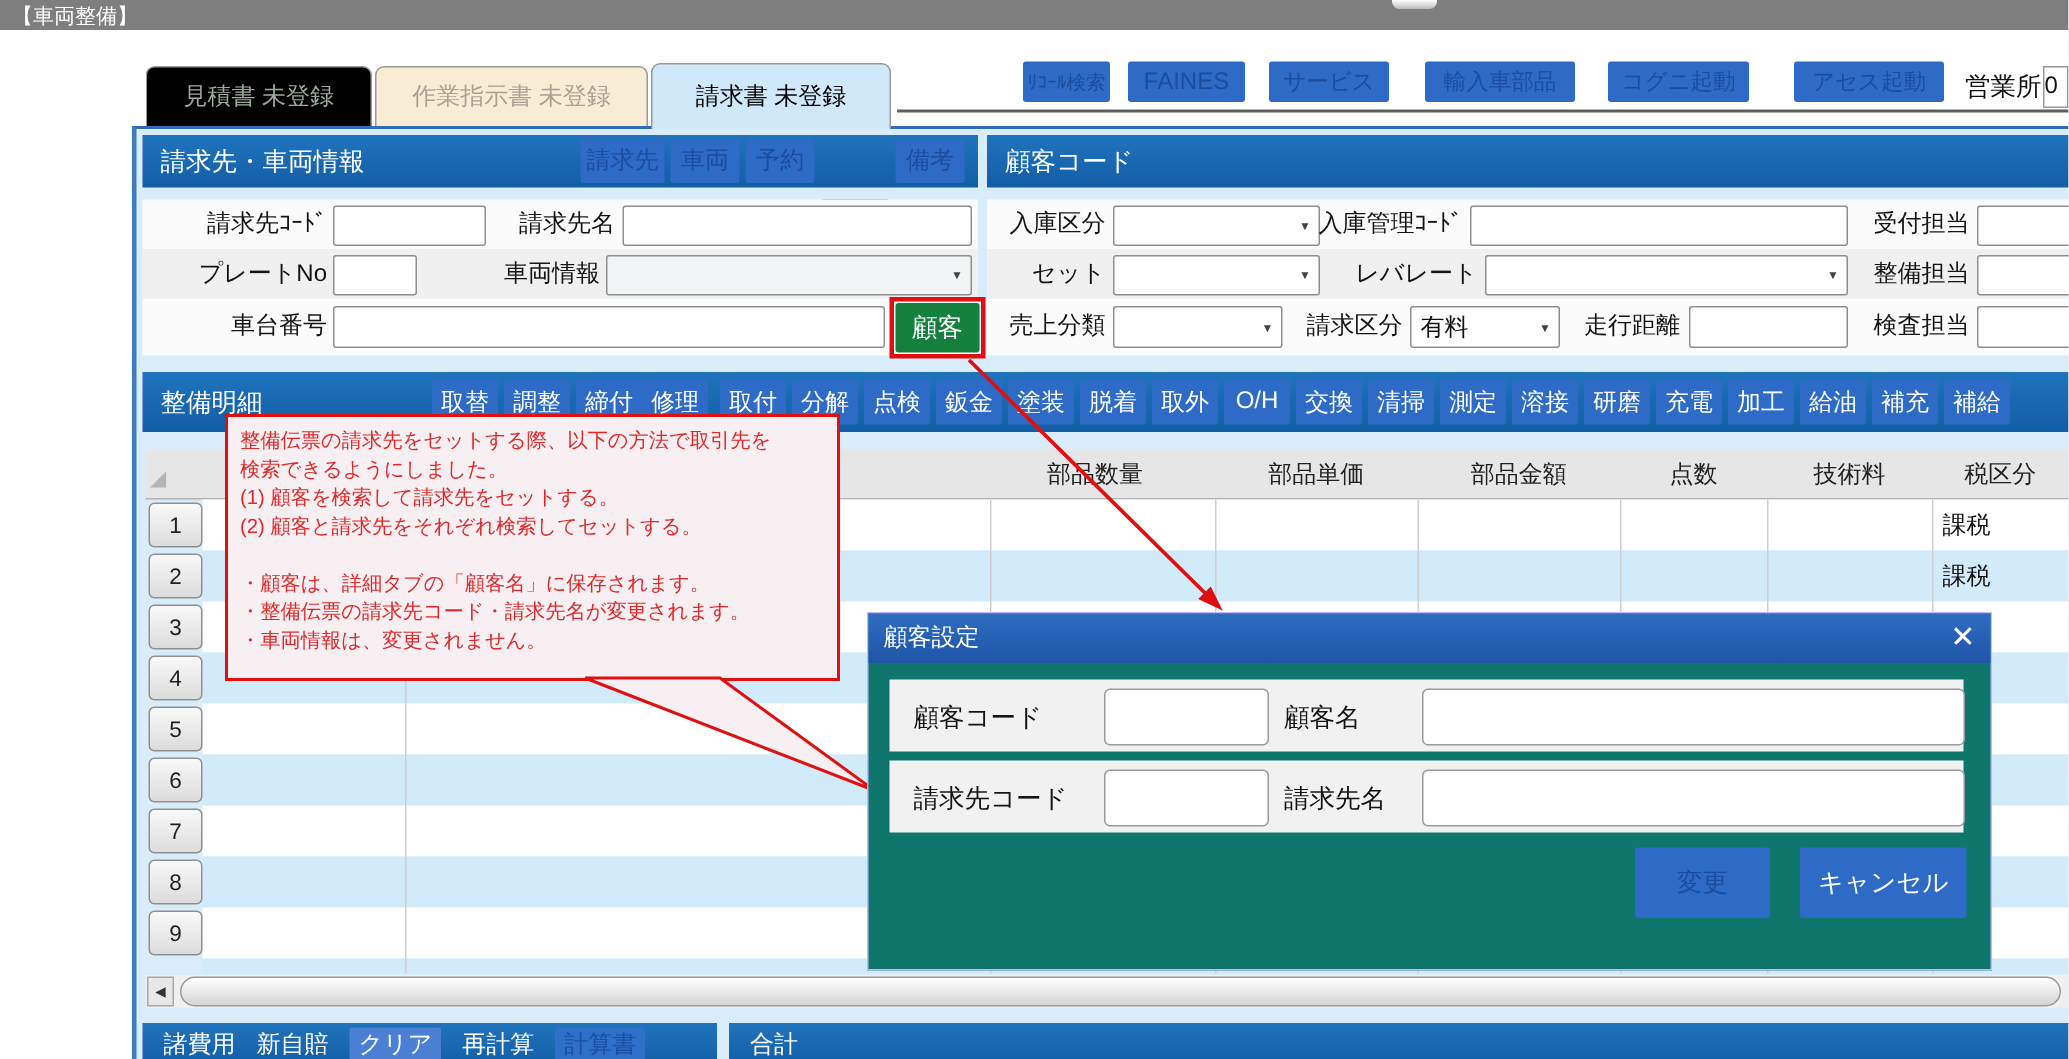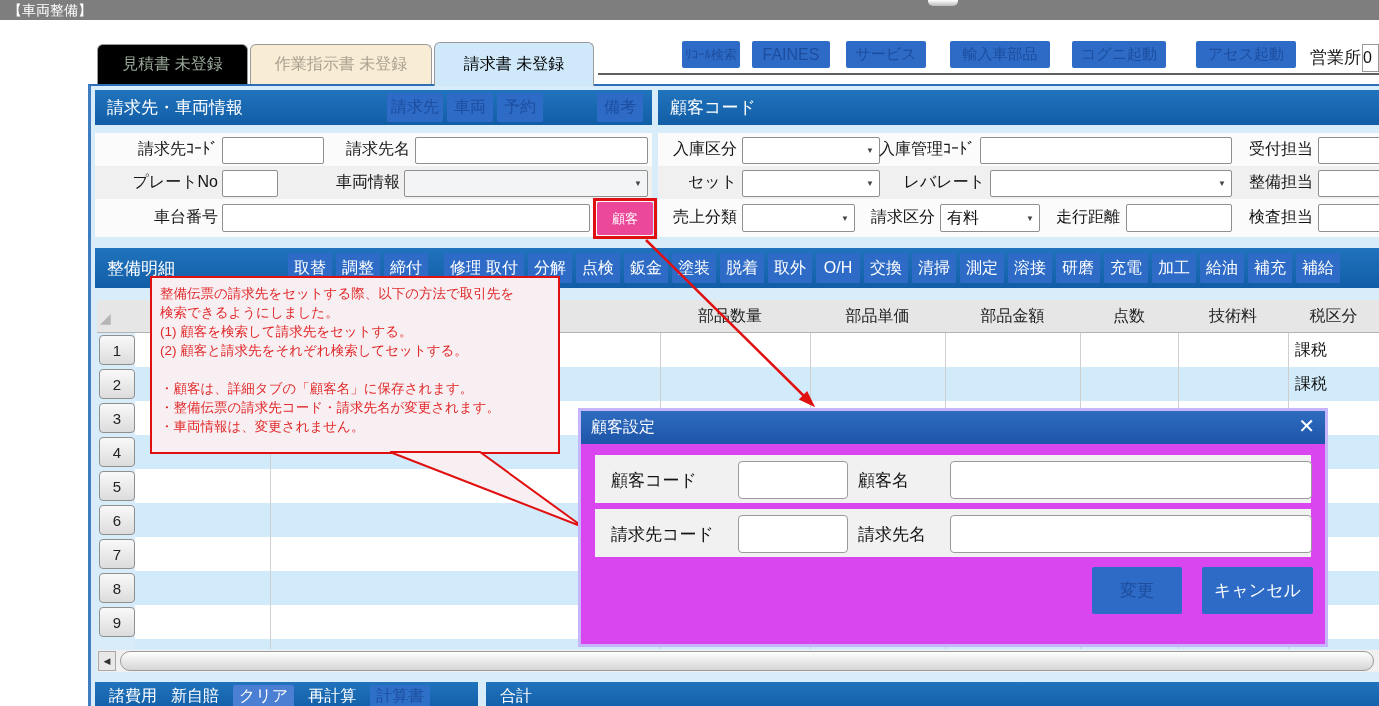--- a/index.html
+++ b/index.html
@@ -43,22 +43,22 @@
          align-items:center;justify-content:center;}
   .rowstripe{position:absolute;left:135px;width:1244px;height:34px;}
   .rownum{position:absolute;left:99px;width:36px;height:30px;background:linear-gradient(#f9f9f9,#dcdcdc);
           border:1px solid #8f8f8f;border-radius:4px;font-size:15px;color:#222;
           display:flex;align-items:center;justify-content:center;box-sizing:border-box;}
   .taxcell{position:absolute;left:1295px;height:34px;font-size:16px;display:flex;align-items:center;}
   .gline{position:absolute;top:333px;width:1px;height:316px;background:#cfcfcf;}
   .tooltip{left:150px;top:276px;width:410px;height:178px;background:#f8eff3;
            border:2px solid #e01010;z-index:5;box-sizing:border-box;padding:6px 8px;}
   .tip-line{font-size:13.5px;line-height:19px;min-height:19px;color:#e02a2a;white-space:nowrap;}
-  .modal{left:578px;top:408px;width:750px;height:239px;background:#d946ef;
-         border:3px solid #c4b5fd;z-index:7;box-sizing:border-box;}
+  .modal{left:578px;top:408px;width:750px;height:239px;background:#0f766e;
+         border:1px solid #c4b5fd;z-index:7;box-sizing:border-box;}
   .modal-title{position:absolute;left:0;top:0;right:0;height:33px;
                background:linear-gradient(#2e6cc0,#1e55a8);color:#fff;font-size:16px;
                display:flex;align-items:center;padding-left:10px;}
   .mlbl{position:absolute;font-size:17px;color:#141414;}
   .minp{position:absolute;background:#fff;border:1px solid #9a9a9a;border-radius:4px;
         box-sizing:border-box;font-size:16px;padding:0 5px;font-family:inherit;}
   .mstrip{position:absolute;left:14px;width:716px;height:48px;background:#f1f1f1;}
   .mbtn{position:absolute;height:47px;font-size:17px;border-radius:2px;}
   .redbox{left:593px;top:198px;width:64px;height:41px;border:3px solid #e01010;
           z-index:8;box-sizing:border-box;pointer-events:none;}
@@ -148,21 +148,21 @@
 <div class="abs lbl" style="left:100px;top:169px;width:118px;height:27px;">プレートNo</div>
 <input class="inp" style="left: 222px; top: 170px; width: 56px; height: 27px;">
 <div class="abs lbl" style="left:310px;top:169px;width:90px;height:27px;">車両情報</div>
 <div class="dd" style="left:404px;top:170px;width:244px;height:27px;background:#f2f4f5;">
     <span></span>
     <span class="ar">▼</span>
   </div>
 
 <div class="abs lbl" style="left:100px;top:203px;width:118px;height:28px;">車台番号</div>
 <input class="inp" style="left: 222px; top: 204px; width: 368px; height: 28px;">
-<div class="abs btn lit" style="left:597px;top:202px;width:56px;height:33px;font-size:13px;background:#ec4899;">
+<div class="abs btn lit" style="left:597px;top:202px;width:56px;height:33px;font-size:17px;background:#15803d;">
     <span>顧客</span>
   </div>
 
 <div class="abs hdr" style="left:658px;top:90px;width:721px;height:35px;">
   <span>顧客コード</span>
 </div>
 <div class="abs strip" style="left:658px;top:133px;width:721px;height:33px;"></div>
 <div class="abs strip alt" style="left:658px;top:166px;width:721px;height:33px;"></div>
 <div class="abs strip" style="left:658px;top:199px;width:721px;height:38px;"></div>
 
@@ -209,21 +209,21 @@
 </div>
 <div class="abs btn lit detailbtn" style="left:288px;">
     <span>取替</span>
   </div>
 <div class="abs btn lit detailbtn" style="left:336px;">
     <span>調整</span>
   </div>
 <div class="abs btn lit detailbtn" style="left:384px;">
     <span>締付</span>
   </div>
-<div class="abs btn lit detailbtn" style="left:444px;">
+<div class="abs btn lit detailbtn" style="left:428px;">
     <span>修理</span>
   </div>
 <div class="abs btn lit detailbtn" style="left:480px;">
     <span>取付</span>
   </div>
 <div class="abs btn lit detailbtn" style="left:528px;">
     <span>分解</span>
   </div>
 <div class="abs btn lit detailbtn" style="left:576px;">
     <span>点検</span>

